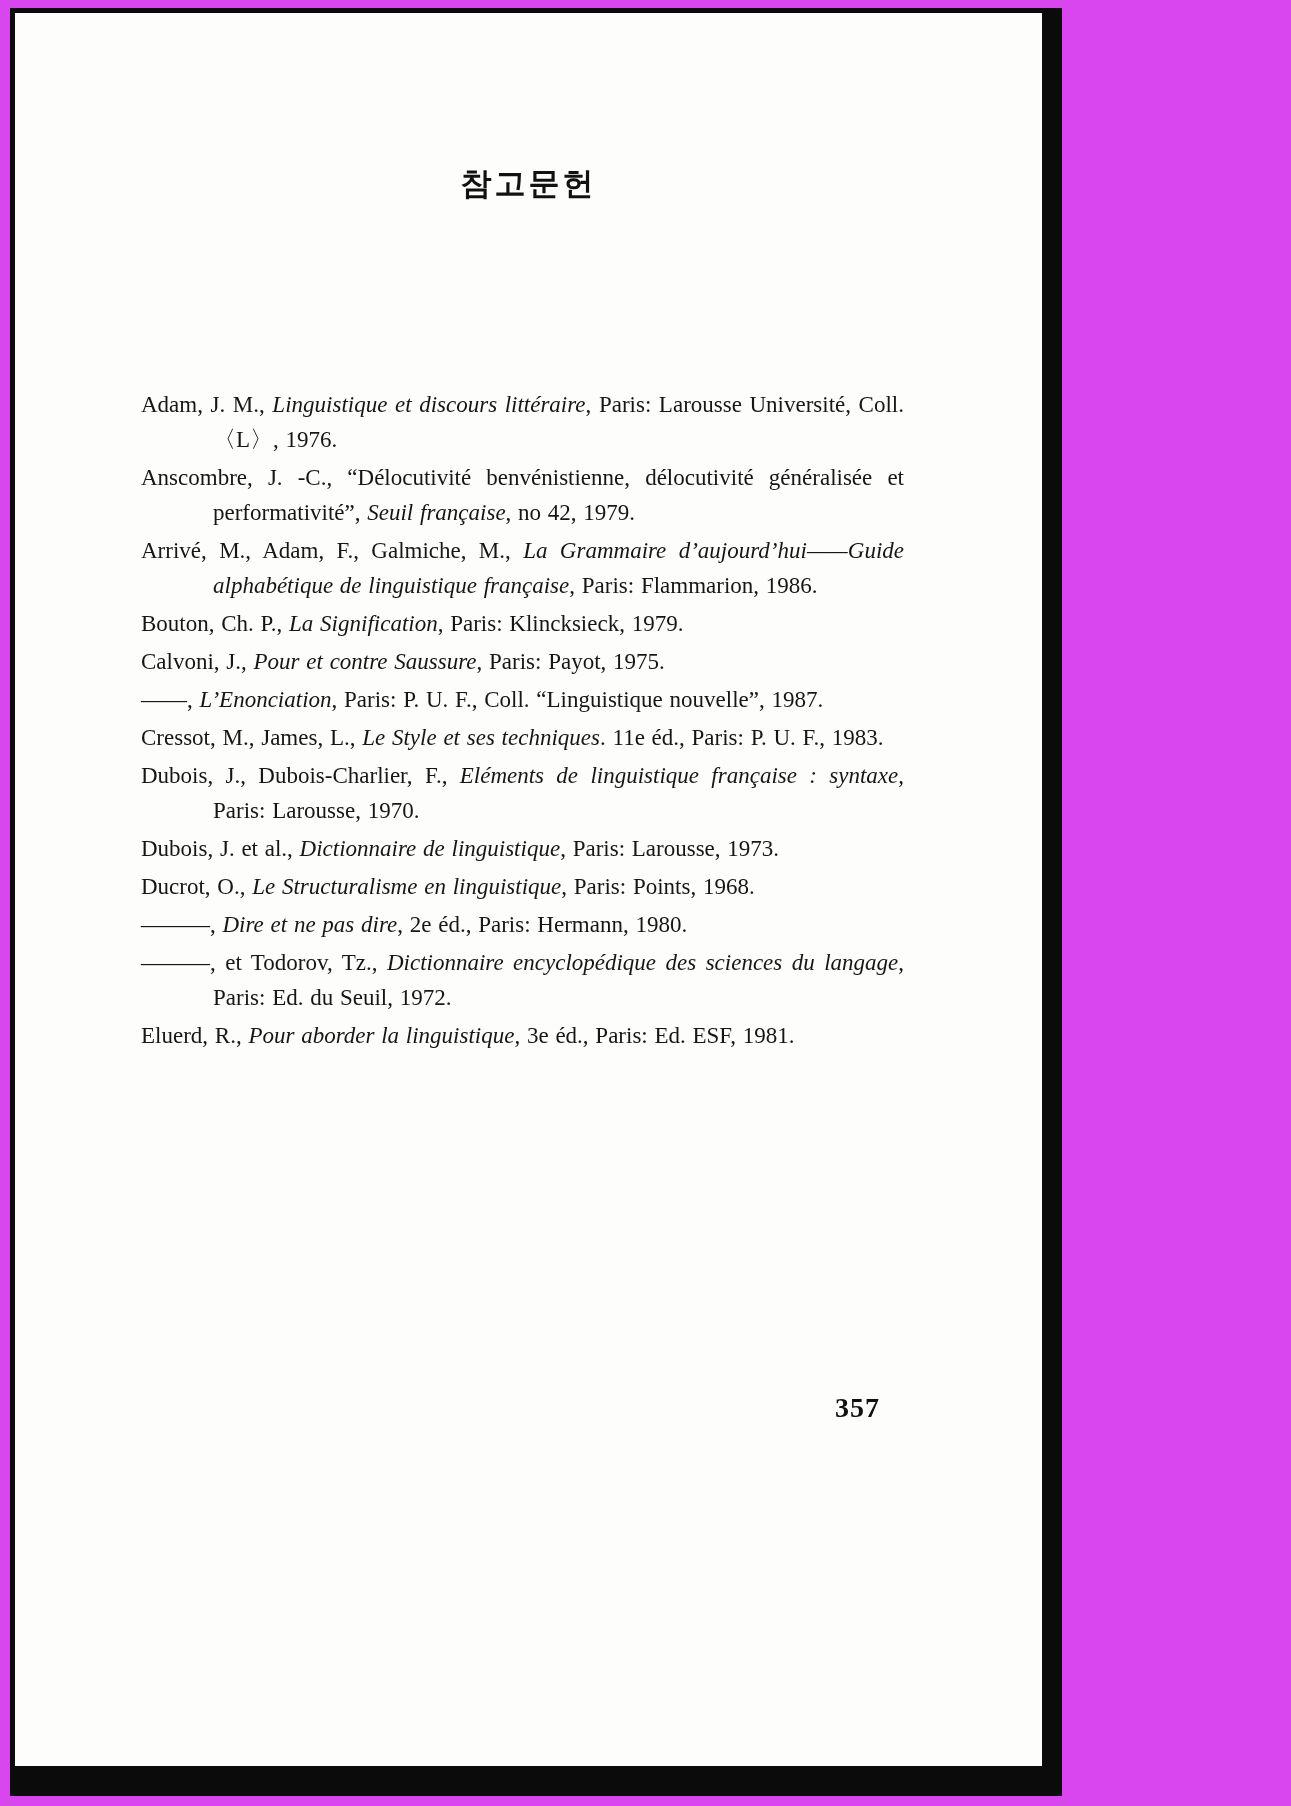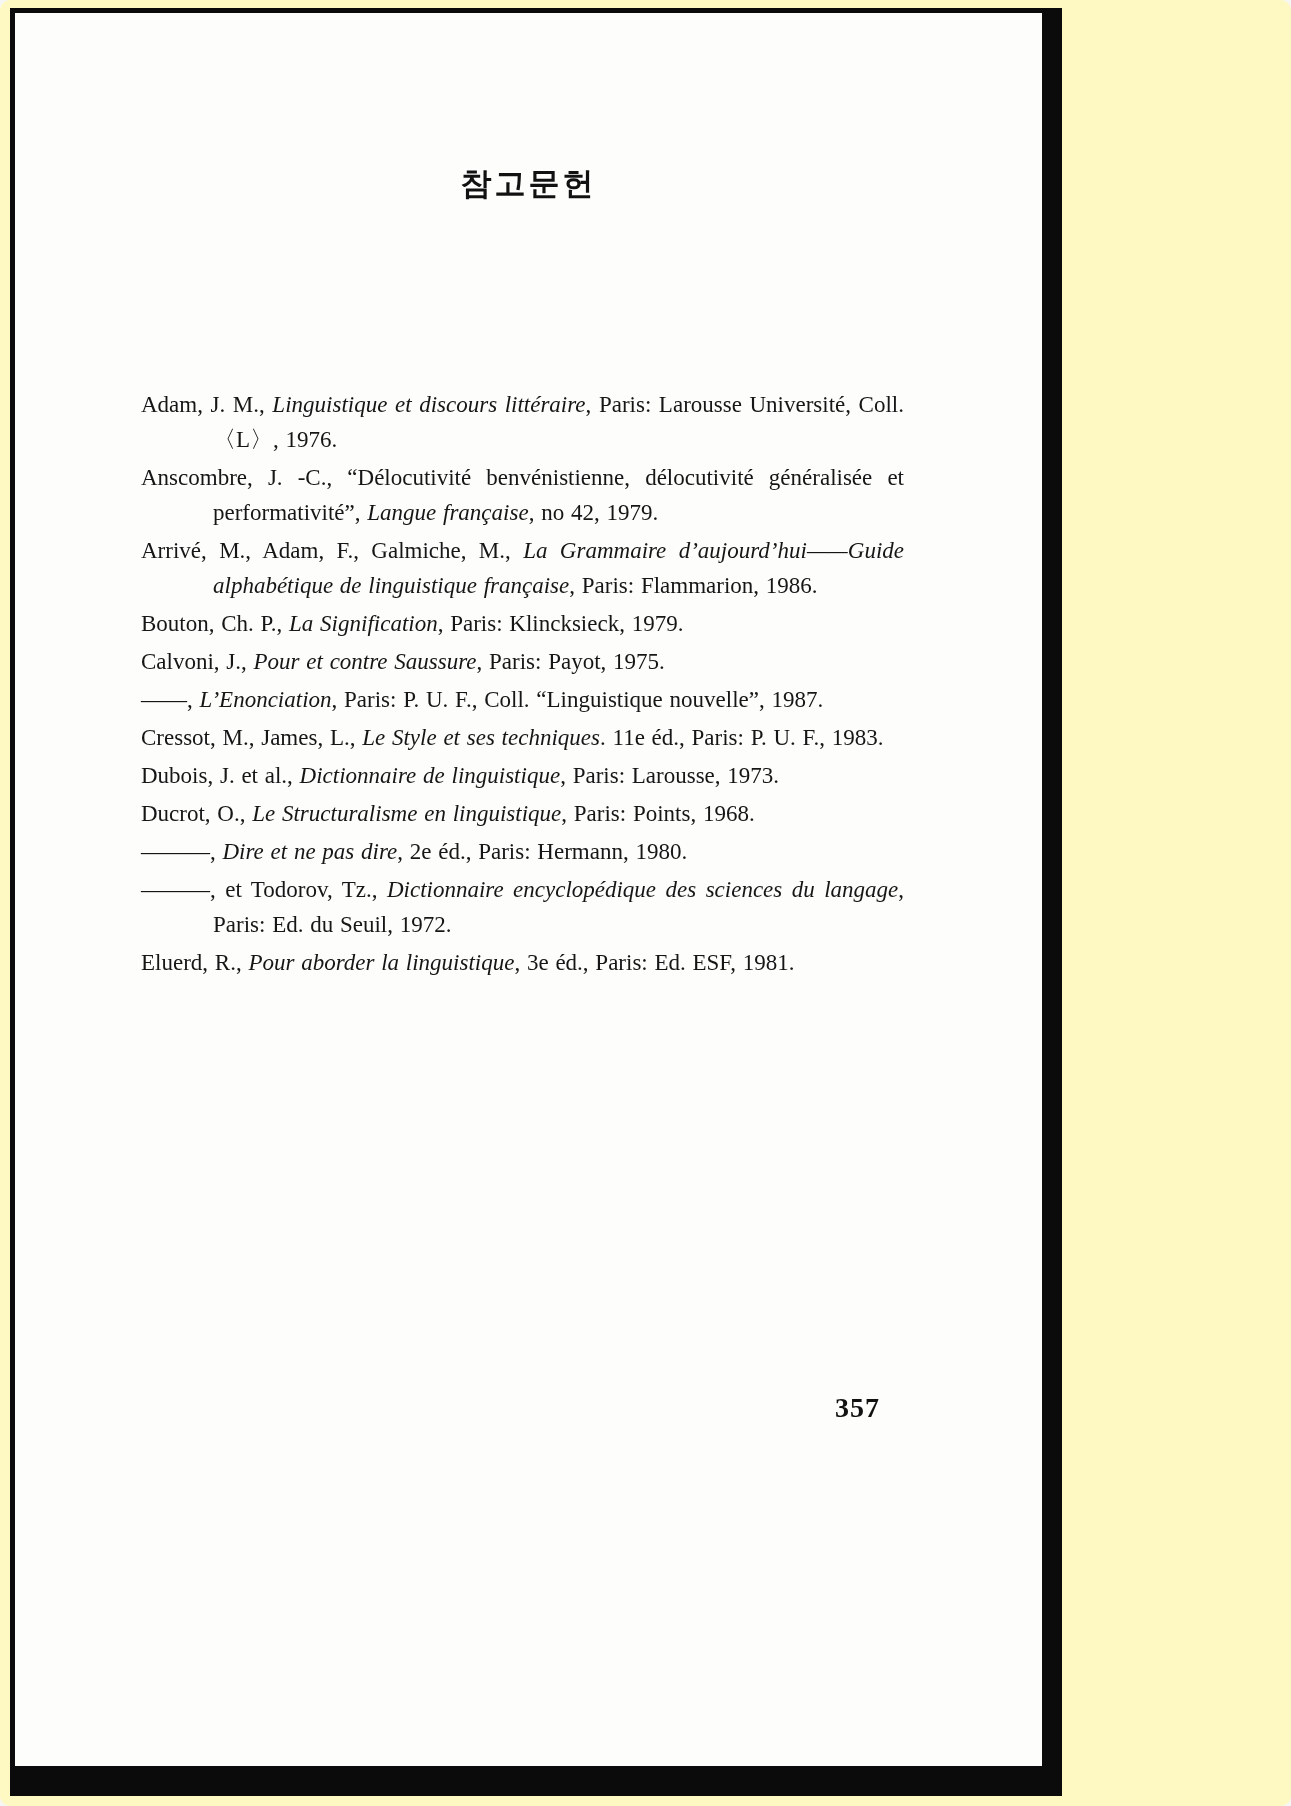--- a/index.html
+++ b/index.html
@@ -4,25 +4,24 @@
 <style>
   html, body {
     margin: 0;
     padding: 0;
     background: #f6f6f4;
   }
   .canvas {
     position: relative;
     width: 1291px;
     height: 1806px;
-    background: #fef9c3;
+    background: #d946ef;
     overflow: hidden;
     font-family: "Liberation Serif", serif;
     color: #161616;
-    border-radius: 10px;
   }
   .page-frame {
     position: absolute;
     left: 10px;
     top: 8px;
     width: 1052px;
     height: 1788px;
     box-sizing: border-box;
     border-top: 5px solid #0b0b0b;
     border-left: 5px solid #0b0b0b;
@@ -65,26 +64,27 @@
   }
 </style>
 </head>
 <body>
 
 <div class="canvas">
   <div class="page-frame">
     <h1 class="page-title">참고문헌</h1>
     <div class="reference-list">
         <p class="ref"><span>Adam, J. M., </span><span class="it">Linguistique et discours littéraire</span><span>, Paris: Larousse Université, Coll. 〈L〉, 1976.</span></p>
-        <p class="ref"><span>Anscombre, J. -C., “Délocutivité benvénistienne, délocutivité généralisée et performativité”, </span><span class="it">Langue française</span><span>, no 42, 1979.</span></p>
+        <p class="ref"><span>Anscombre, J. -C., “Délocutivité benvénistienne, délocutivité généralisée et performativité”, </span><span class="it">Seuil française</span><span>, no 42, 1979.</span></p>
         <p class="ref"><span>Arrivé, M., Adam, F., Galmiche, M., </span><span class="it">La Grammaire d’aujourd’hui——Guide alphabétique de linguistique française</span><span>, Paris: Flammarion, 1986.</span></p>
         <p class="ref"><span>Bouton, Ch. P., </span><span class="it">La Signification</span><span>, Paris: Klincksieck, 1979.</span></p>
         <p class="ref"><span>Calvoni, J., </span><span class="it">Pour et contre Saussure</span><span>, Paris: Payot, 1975.</span></p>
         <p class="ref"><span>——, </span><span class="it">L’Enonciation</span><span>, Paris: P. U. F., Coll. “Linguistique nouvelle”, 1987.</span></p>
         <p class="ref"><span>Cressot, M., James, L., </span><span class="it">Le Style et ses techniques</span><span>. 11e éd., Paris: P. U. F., 1983.</span></p>
+        <p class="ref"><span>Dubois, J., Dubois-Charlier, F., </span><span class="it">Eléments de linguistique française : syntaxe</span><span>, Paris: Larousse, 1970.</span></p>
         <p class="ref"><span>Dubois, J. et al., </span><span class="it">Dictionnaire de linguistique</span><span>, Paris: Larousse, 1973.</span></p>
         <p class="ref"><span>Ducrot, O., </span><span class="it">Le Structuralisme en linguistique</span><span>, Paris: Points, 1968.</span></p>
         <p class="ref"><span>———, </span><span class="it">Dire et ne pas dire</span><span>, 2e éd., Paris: Hermann, 1980.</span></p>
         <p class="ref"><span>———, et Todorov, Tz., </span><span class="it">Dictionnaire encyclopédique des sciences du langage</span><span>, Paris: Ed. du Seuil, 1972.</span></p>
         <p class="ref"><span>Eluerd, R., </span><span class="it">Pour aborder la linguistique</span><span>, 3e éd., Paris: Ed. ESF, 1981.</span></p>
       </div>
     <div class="page-number">357</div>
   </div>
 </div>
 

